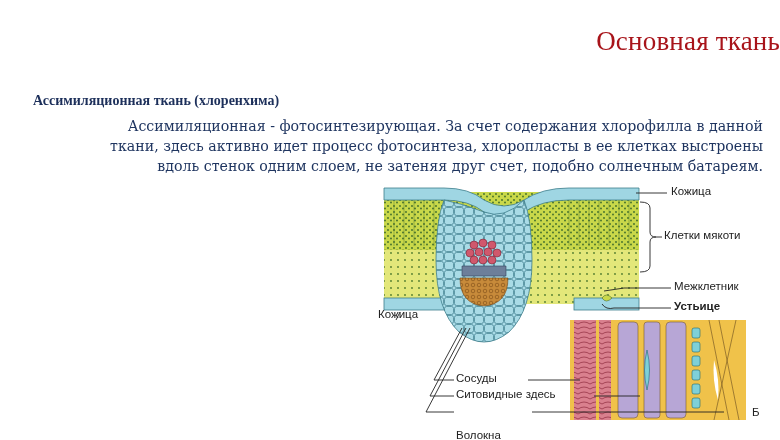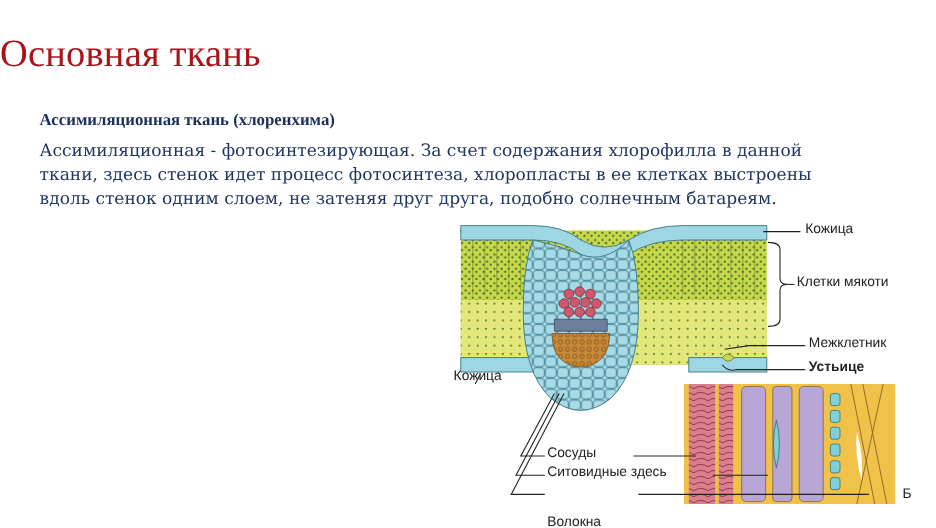--- a/index.html
+++ b/index.html
@@ -1,50 +1,50 @@
 <!DOCTYPE html>
 <html><head>
 <meta charset="utf-8">
 <style>
   html, body { margin: 0; padding: 0; }
   body {
     width: 780px; height: 440px; background: #ffffff; position: relative; overflow: hidden;
     font-family: "DejaVu Serif", serif;
   }
   .slide-title {
-    position: absolute; left: 0; right: 0; top: 26px; text-align: left;
-    font-family: "Liberation Serif", serif; font-size: 32px; color: #a8141a; letter-spacing: 0.2px;
+    position: absolute; left: 0; right: 0; top: 26px; text-align: right;
+    font-family: "Liberation Serif", serif; font-size: 27px; color: #a8141a; letter-spacing: 0.2px;
   }
   .subheading {
     position: absolute; left: 33px; top: 93px;
     font-family: Liberation Serif, serif; font-weight: bold; font-size: 14px; color: #1c2f5a;
   }
   .body-text {
     position: absolute; left: 33px; top: 116px; width: 730px;
     font-family: "DejaVu Serif", serif; font-size: 14.2px; line-height: 20px; color: #1f3560;
   }
-  .body-text span { display: block; white-space: nowrap; }
+  .body-text span { display: block; white-space: nowrap; text-align: right; }
   .figure {
     position: absolute; left: 374px; top: 180px; width: 396px; height: 240px;
   }
   .figure svg { position: absolute; left: 0; top: 0; }
   .lbl {
     position: absolute; font-family: "Liberation Sans", sans-serif; font-size: 11.5px; color: #222;
     white-space: nowrap; background: rgba(255,255,255,0.0);
   }
 </style>
 </head>
 <body>
 
 <div class="slide-title">Основная ткань</div>
 <div class="subheading">Ассимиляционная ткань (хлоренхима)</div>
 <div class="body-text">
   <span>Ассимиляционная - фотосинтезирующая. За счет содержания хлорофилла в данной</span>
-  <span>ткани, здесь стенок идет процесс фотосинтеза, хлоропласты в ее клетках выстроены</span>
-  <span>вдоль стенок одним слоем, не затеняя друг друга, подобно солнечным батареям.</span>
+  <span>ткани, здесь активно идет процесс фотосинтеза, хлоропласты в ее клетках выстроены</span>
+  <span>вдоль стенок одним слоем, не затеняя друг счет, подобно солнечным батареям.</span>
 </div>
 
 <div class="figure">
   <svg width="396" height="240" viewBox="0 0 396 240">
     <defs>
       <pattern id="dots" width="6" height="6" patternUnits="userSpaceOnUse">
         <rect width="6" height="6" fill="#c9d84a"></rect>
         <circle cx="2" cy="2" r="0.9" fill="#3d6b2a"></circle>
         <circle cx="5" cy="4.5" r="0.9" fill="#3d6b2a"></circle>
       </pattern>

